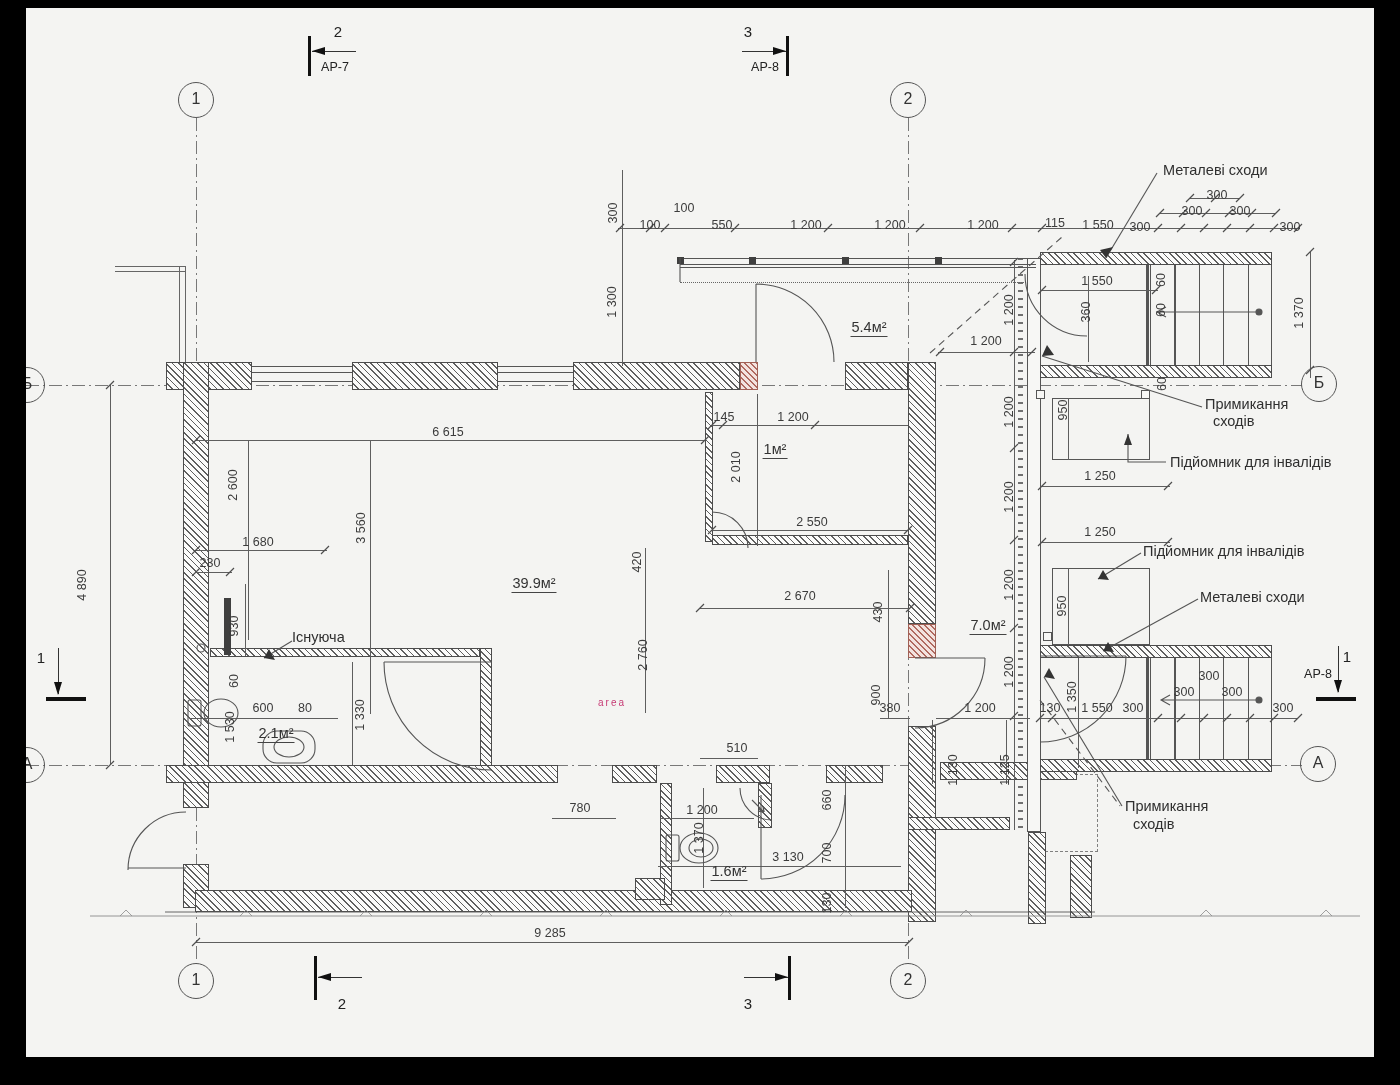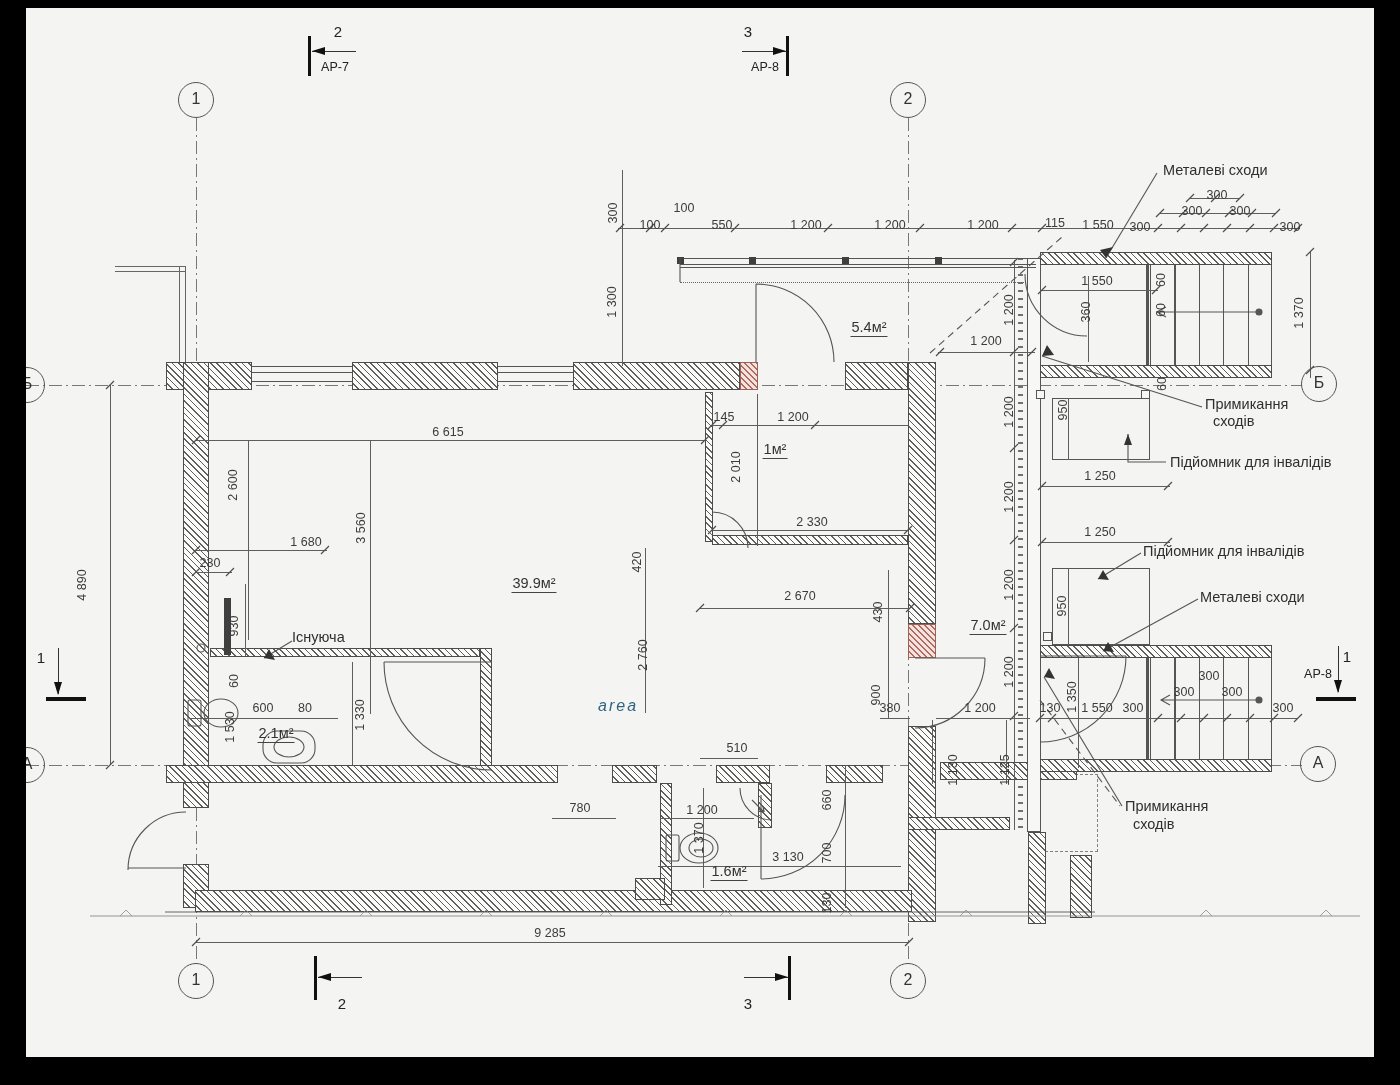--- a/index.html
+++ b/index.html
@@ -35,21 +35,21 @@
   .dim{position:absolute;font-size:12.5px;line-height:13px;white-space:nowrap;color:#3c3c3c;
        transform:translate(-50%,-50%);z-index:30;}
   .dim.rot{transform:translate(-50%,-50%) rotate(-90deg);}
   .room{position:absolute;font-size:14.5px;font-weight:500;white-space:nowrap;color:#333;
         border-bottom:1.1px solid #444;padding:0 1px 1px 1px;transform:translate(-50%,-50%);z-index:30;}
   .anno{position:absolute;font-size:14.5px;white-space:nowrap;color:#2f2f2f;
         transform:translateY(-50%);z-index:30;}
   .bubble{position:absolute;width:34px;height:34px;border:1.3px solid #555;border-radius:50%;
           text-align:center;line-height:32px;font-size:16px;color:#333;background:rgba(250,250,248,.0);
           transform:translate(-50%,-50%);z-index:30;}
-  .wm{position:absolute;font-size:16px;color:#0c4a6e;opacity:.85;z-index:29;font-style:italic;letter-spacing:2px;}
+  .wm{position:absolute;font-size:10px;color:#be185d;opacity:.85;z-index:29;letter-spacing:2px;}
   
   .flagbar-v{width:3.4px;background:#111;z-index:31;}
   .flagbar-h{height:3.6px;background:#111;z-index:31;}
   .ftail{height:1.2px;background:#333;z-index:31;}
   .ftailv{width:1.2px;background:#333;z-index:31;}
   .tri-l{width:0;height:0;border-top:4.5px solid transparent;border-bottom:4.5px solid transparent;border-right:13px solid #111;z-index:32;}
   .tri-r{width:0;height:0;border-top:4.5px solid transparent;border-bottom:4.5px solid transparent;border-left:13px solid #111;z-index:32;}
   .tri-d{width:0;height:0;border-left:4.5px solid transparent;border-right:4.5px solid transparent;border-top:13px solid #111;z-index:32;}
   .flbl{position:absolute;font-size:15px;color:#222;white-space:nowrap;transform:translate(-50%,-50%);z-index:32;}
   svg.layer{position:absolute;left:0;top:0;z-index:6;}
@@ -352,33 +352,33 @@
       <div class="dim rot" style="left: 1009px; top: 497px;">1 200</div>
       <div class="dim rot" style="left: 1009px; top: 585px;">1 200</div>
       <div class="dim rot" style="left: 1009px; top: 672px;">1 200</div>
       <div class="dim rot" style="left: 1063px; top: 410px;">950</div>
       <div class="dim" style="left: 1100px; top: 476px;">1 250</div>
       <div class="dim" style="left: 1100px; top: 532px;">1 250</div>
       <div class="dim rot" style="left: 1062px; top: 606px;">950</div>
       <div class="dim" style="left: 448px; top: 432px;">6 615</div>
       <div class="dim rot" style="left: 233px; top: 485px;">2 600</div>
       <div class="dim rot" style="left: 361px; top: 528px;">3 560</div>
-      <div class="dim" style="left: 258px; top: 542px; margin-left: 48px;">1 680</div>
+      <div class="dim" style="left: 258px; top: 542px;">1 680</div>
       <div class="dim" style="left: 210px; top: 563px;">230</div>
       <div class="dim rot" style="left: 234px; top: 626px;">930</div>
       <div class="dim rot" style="left: 82px; top: 585px;">4 890</div>
       <div class="dim rot" style="left: 234px; top: 681px;">60</div>
       <div class="dim rot" style="left: 230px; top: 727px;">1 530</div>
       <div class="dim" style="left: 263px; top: 708px;">600</div>
       <div class="dim" style="left: 305px; top: 708px;">80</div>
       <div class="dim rot" style="left: 360px; top: 715px;">1 330</div>
       <div class="dim" style="left: 724px; top: 417px;">145</div>
       <div class="dim" style="left: 793px; top: 417px;">1 200</div>
       <div class="dim rot" style="left: 736px; top: 467px;">2 010</div>
-      <div class="dim" style="left: 812px; top: 522px;">2 330</div>
+      <div class="dim" style="left: 812px; top: 522px;">2 550</div>
       <div class="dim rot" style="left: 637px; top: 562px;">420</div>
       <div class="dim rot" style="left: 643px; top: 655px;">2 760</div>
       <div class="dim" style="left: 800px; top: 596px;">2 670</div>
       <div class="dim rot" style="left: 878px; top: 612px;">430</div>
       <div class="dim rot" style="left: 876px; top: 695px;">900</div>
       <div class="dim" style="left: 890px; top: 708px;">380</div>
       <div class="dim" style="left: 980px; top: 708px;">1 200</div>
       <div class="dim" style="left: 1050px; top: 708px;">130</div>
       <div class="dim rot" style="left: 1072px; top: 697px;">1 350</div>
       <div class="dim" style="left: 1097px; top: 708px;">1 550</div>

